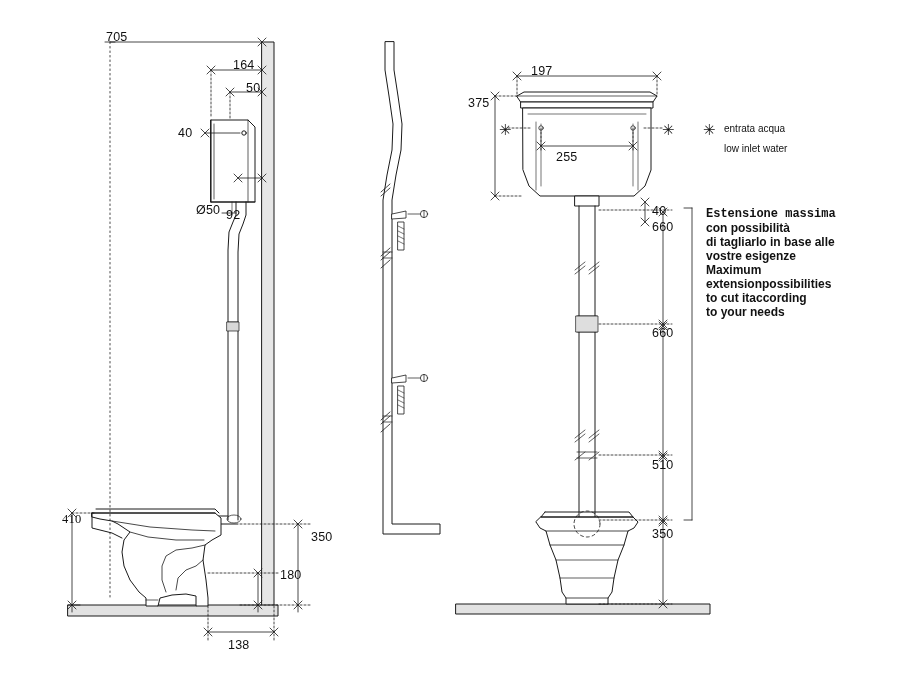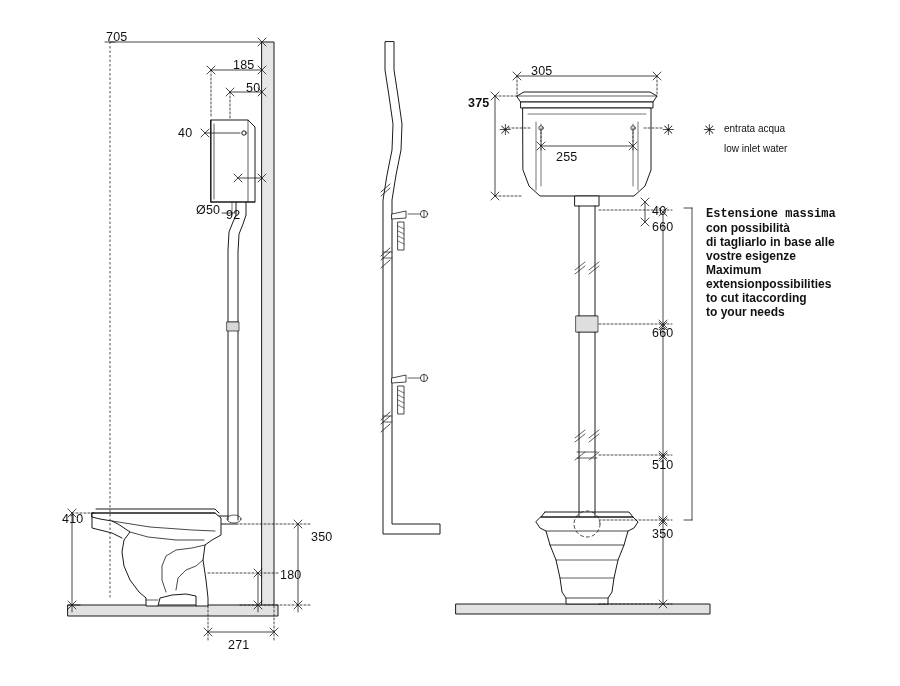--- a/index.html
+++ b/index.html
@@ -238,32 +238,32 @@
       <path d="M692 208 L684 208 M692 520 L684 520"></path>
 
       <path d="M508 128 L530 128" stroke-dasharray="2 2"></path>
       <path d="M644 128 L664 128" stroke-dasharray="2 2"></path>
     </g>
 
   </g>
 </svg>
 
 <div class="lbl" style="left:106px; top:30px;">705</div>
-<div class="lbl" style="left:233px; top:58px;">185</div>
+<div class="lbl" style="left:233px; top:58px;">164</div>
 <div class="lbl" style="left:246px; top:81px;">50</div>
 <div class="lbl" style="left:178px; top:126px;">40</div>
 <div class="lbl" style="left:226px; top:168px;margin-top:40px;">92</div>
 <div class="lbl" style="left:196px; top:203px;">Ø50</div>
-<div class="lbl" style="left:62px; top:512px;">410</div>
+<div class="lbl" style="left:62px; top:512px;font-family:Liberation Serif, serif;">410</div>
 <div class="lbl" style="left:311px; top:530px;">350</div>
 <div class="lbl" style="left:280px; top:568px;">180</div>
-<div class="lbl" style="left:228px; top:638px;">271</div>
-
-<div class="lbl" style="left:531px; top:64px;">305</div>
-<div class="lbl" style="left:468px; top:96px;font-weight:bold;">375</div>
+<div class="lbl" style="left:228px; top:638px;">138</div>
+
+<div class="lbl" style="left:531px; top:64px;">197</div>
+<div class="lbl" style="left:468px; top:96px;">375</div>
 <div class="lbl" style="left:556px; top:150px;">255</div>
 <div class="lbl" style="left:652px; top:204px;">40</div>
 <div class="lbl" style="left:652px; top:220px;">660</div>
 <div class="lbl" style="left:652px; top:326px;">660</div>
 <div class="lbl" style="left:652px; top:458px;text-align:right;">510</div>
 <div class="lbl" style="left:652px; top:527px;">350</div>
 
 <div class="star" style="left:499px; top:122px;">✳</div>
 <div class="star" style="left:662px; top:122px;">✳</div>
 <div class="star" style="left:703px; top:122px;">✳</div>

